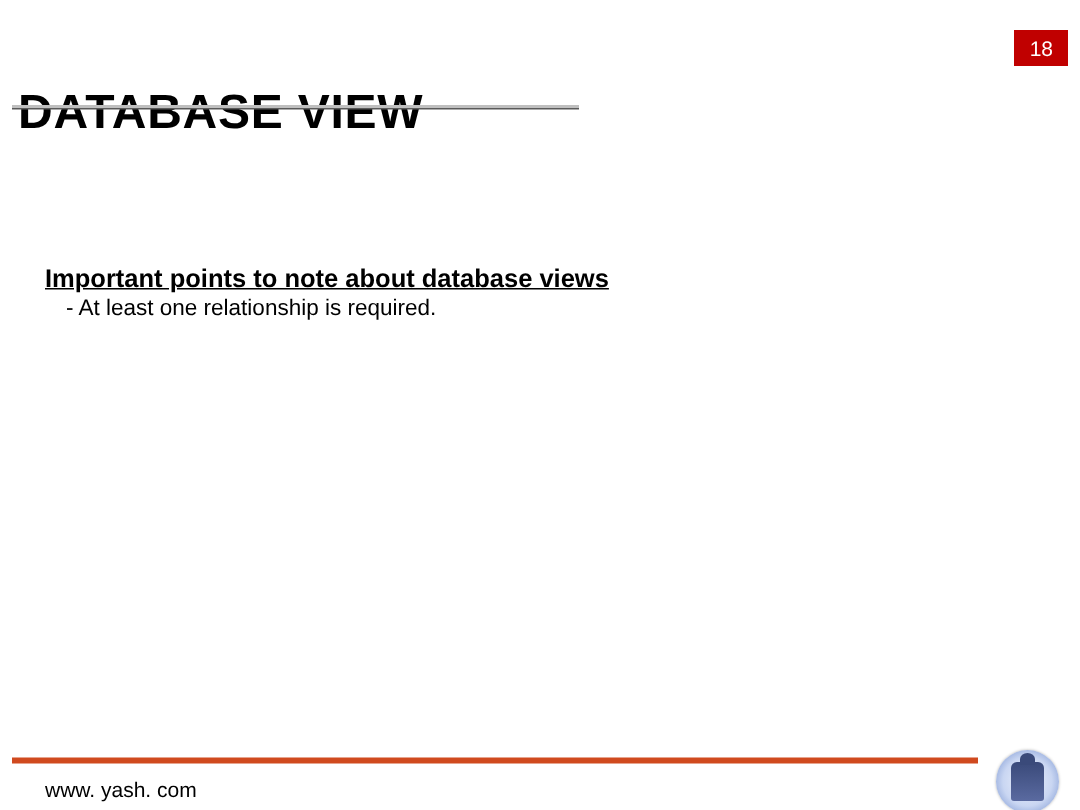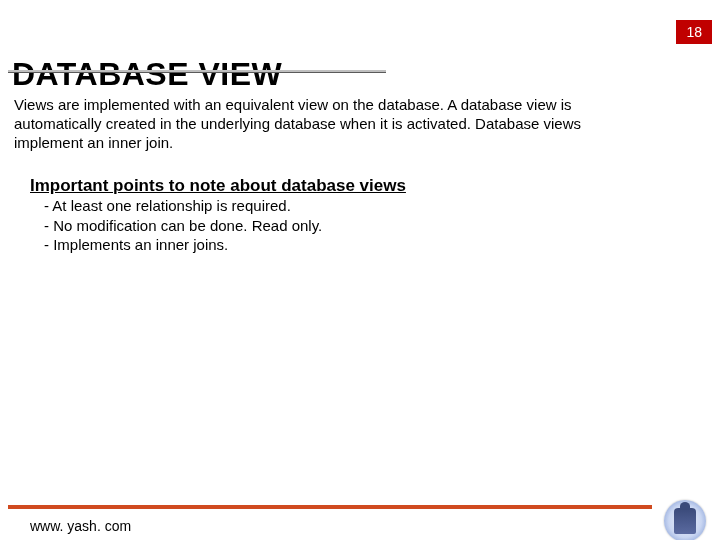--- a/index.html
+++ b/index.html
@@ -26,21 +26,21 @@
   .intro {
     position: absolute; top: 80px; left: 14px; width: 630px;
     font-size: 15px; line-height: 1.25;
   }
   .subhead {
     position: absolute; top: 160px; left: 30px;
     font-size: 17px; font-weight: bold; text-decoration: underline;
   }
   .bullets {
     position: absolute; top: 180px; left: 44px;
-    font-size: 15px; line-height: 1.3;
+    font-size: 15px; line-height: 1.3; text-align: center;
   }
   .bullets .row { white-space: pre; }
   .footer-rule {
     position: absolute; bottom: 47px; left: 8px; right: 68px;
     height: 4px; background: #d04a1f;
   }
   .footer-url {
     position: absolute; bottom: 22px; left: 30px;
     font-size: 14px;
   }
@@ -69,28 +69,25 @@
 <body>
 
 <div class="slide">
 
   <div class="page-badge">18</div>
 
   <div class="title">DATABASE VIEW</div>
   <div class="title-rule1"></div>
   <div class="title-rule2"></div>
 
-  <div class="intro">Views are implemented with an equivalent view on the database. A database view is automatically created in the underlying database when it is activated. Database views implement an inner join.</div>
 
   <div class="subhead">Important points to note about database views</div>
 
   <div class="bullets">
     <div class="row">- <span>At least one relationship is required.</span></div>
-    <div class="row">- <span>No modification can be done. Read only.</span></div>
-    <div class="row">- <span>Implements an inner joins.</span></div>
   </div>
 
   <div class="footer-rule"></div>
   <div class="footer-url">www. yash. com</div>
   <div class="footer-logo">
     <div class="outer">
         <div class="inner"></div>
       </div>
   </div>
 

